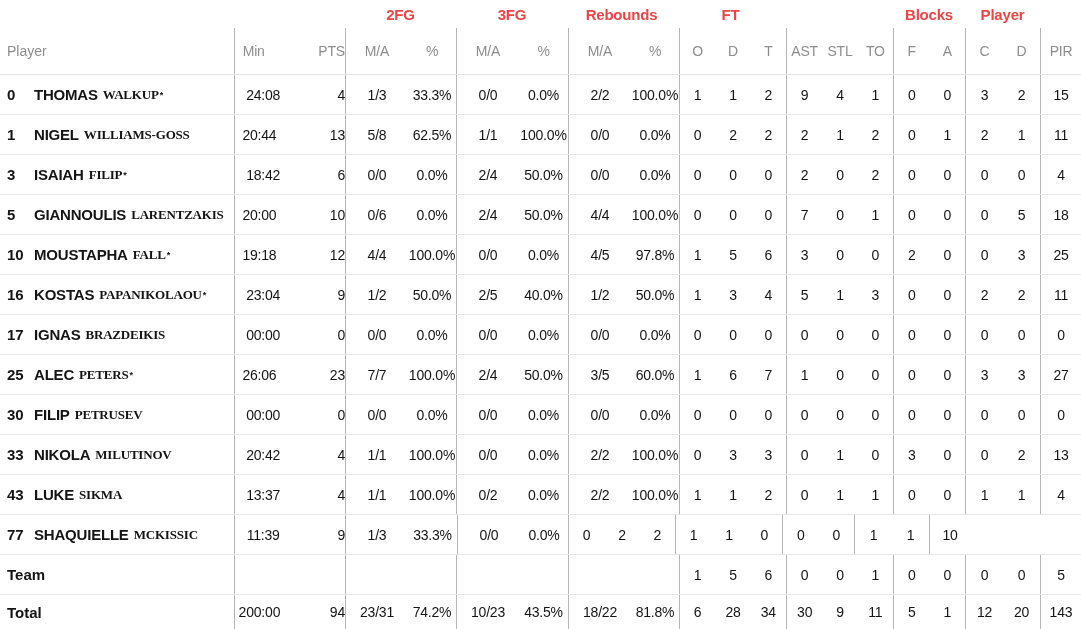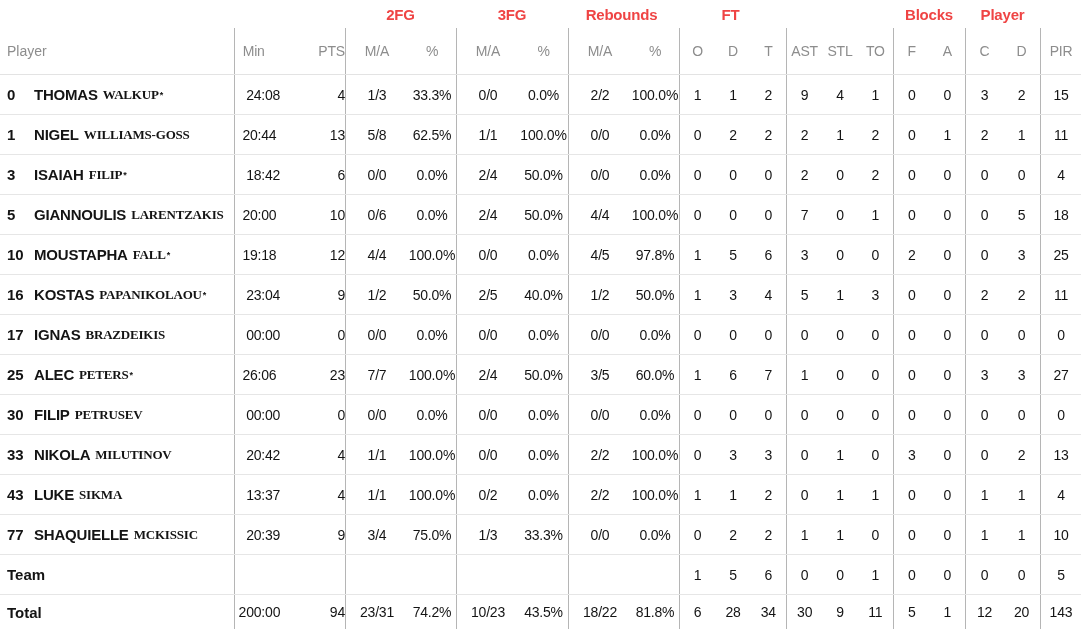--- a/index.html
+++ b/index.html
@@ -611,26 +611,22 @@
           <div class="cell c-pir">4</div>
         </div>
       </div>
       <div class="flexrow data-row">
         <div class="g-player">
           <span class="p-num">77</span>
           <span class="p-first">SHAQUIELLE</span>
           <span class="p-last">MCKISSIC</span>
         </div>
         <div class="grp g-a vline">
-          <div class="cell c-min">20:39</div>
+          <div class="cell c-min">11:39</div>
           <div class="cell c-pts">9</div>
-        </div>
-        <div class="grp g-b vline">
-          <div class="cell c-ma">3/4</div>
-          <div class="cell c-pct">75.0%</div>
         </div>
         <div class="grp g-b2 vline">
           <div class="cell c-ma">1/3</div>
           <div class="cell c-pct">33.3%</div>
         </div>
         <div class="grp g-b vline">
           <div class="cell c-ma">0/0</div>
           <div class="cell c-pct">0.0%</div>
         </div>
         <div class="grp g-c vline">

